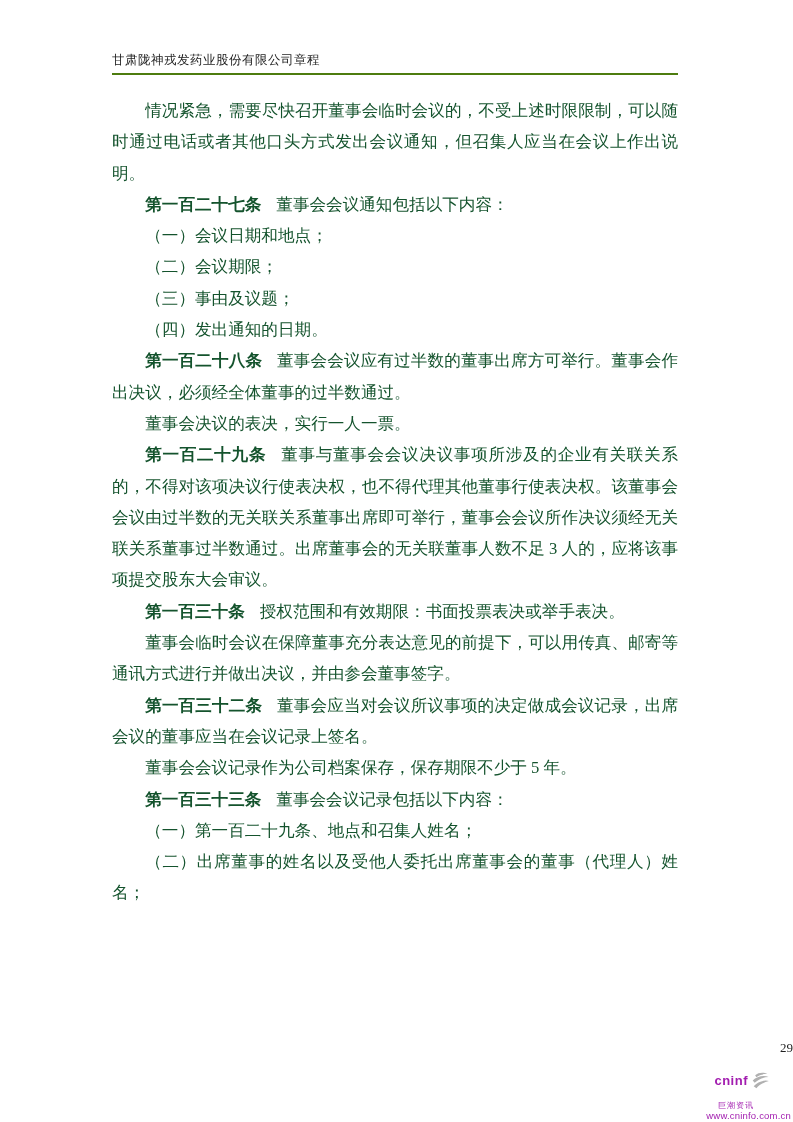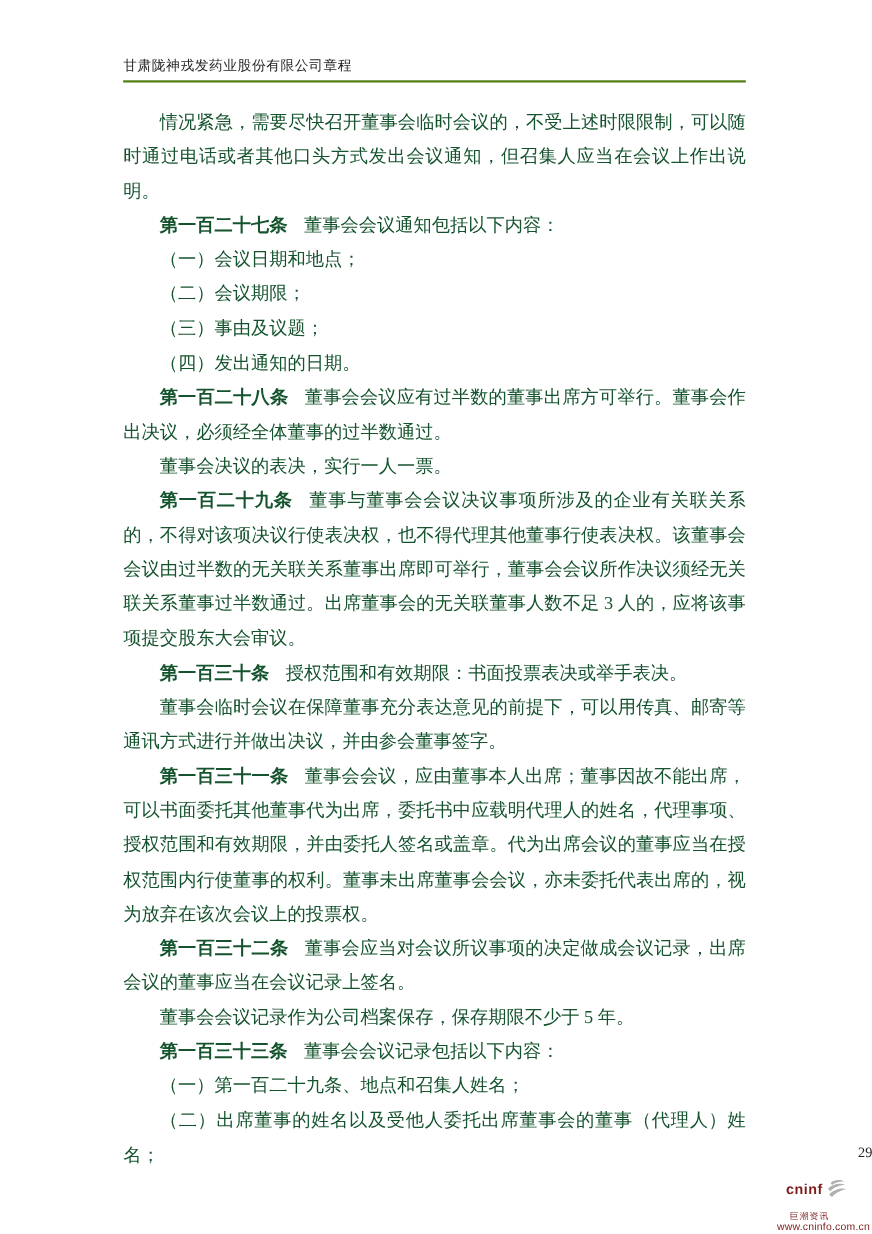--- a/index.html
+++ b/index.html
@@ -28,21 +28,21 @@
     text-indent:2em;
     color:#14532d;
   }
   .art:not(:empty) { font-weight:bold; margin-right:0.9em; }
   .page-number {
     position:absolute; top:1040px; left:0; width:100%;
     text-align:right; font-size:13px; color:#1f1f1f;
   }
   .logo {
     position:absolute; top:1072px; right:2px;
-    color:#7f1d1d;
+    color:#a21caf;
     font-family:"Liberation Sans","DejaVu Sans",sans-serif;
     text-align:right;
   }
   .logo-row1 {
     display:flex; align-items:center; justify-content:flex-end;
     margin-right:21px; gap:2px;
   }
   .logo-brand {
     font-size:13px; font-weight:bold; letter-spacing:0.5px; line-height:1;
   }
@@ -69,21 +69,20 @@
     <p><span class="art">第一百二十七条</span><span>董事会会议通知包括以下内容：</span></p>
     <p><span class="art"></span><span>（一）会议日期和地点；</span></p>
     <p><span class="art"></span><span>（二）会议期限；</span></p>
     <p><span class="art"></span><span>（三）事由及议题；</span></p>
     <p><span class="art"></span><span>（四）发出通知的日期。</span></p>
     <p><span class="art">第一百二十八条</span><span>董事会会议应有过半数的董事出席方可举行。董事会作出决议，必须经全体董事的过半数通过。</span></p>
     <p><span class="art"></span><span>董事会决议的表决，实行一人一票。</span></p>
     <p><span class="art">第一百二十九条</span><span>董事与董事会会议决议事项所涉及的企业有关联关系的，不得对该项决议行使表决权，也不得代理其他董事行使表决权。该董事会会议由过半数的无关联关系董事出席即可举行，董事会会议所作决议须经无关联关系董事过半数通过。出席董事会的无关联董事人数不足 3 人的，应将该事项提交股东大会审议。</span></p>
     <p><span class="art">第一百三十条</span><span>授权范围和有效期限：书面投票表决或举手表决。</span></p>
     <p><span class="art"></span><span>董事会临时会议在保障董事充分表达意见的前提下，可以用传真、邮寄等通讯方式进行并做出决议，并由参会董事签字。</span></p>
-    <p><span class="art">第一百三十一条</span><span>董事会会议，应由董事本人出席；董事因故不能出席，可以书面委托其他董事代为出席，委托书中应载明代理人的姓名，代理事项、授权范围和有效期限，并由委托人签名或盖章。代为出席会议的董事应当在授权范围内行使董事的权利。董事未出席董事会会议，亦未委托代表出席的，视为放弃在该次会议上的投票权。</span></p>
     <p><span class="art">第一百三十二条</span><span>董事会应当对会议所议事项的决定做成会议记录，出席会议的董事应当在会议记录上签名。</span></p>
     <p><span class="art"></span><span>董事会会议记录作为公司档案保存，保存期限不少于 5 年。</span></p>
     <p><span class="art">第一百三十三条</span><span>董事会会议记录包括以下内容：</span></p>
     <p><span class="art"></span><span>（一）第一百二十九条、地点和召集人姓名；</span></p>
     <p><span class="art"></span><span>（二）出席董事的姓名以及受他人委托出席董事会的董事（代理人）姓名；</span></p>
   </div>
 
   <div class="page-number">29</div>
 
   <div class="logo">

